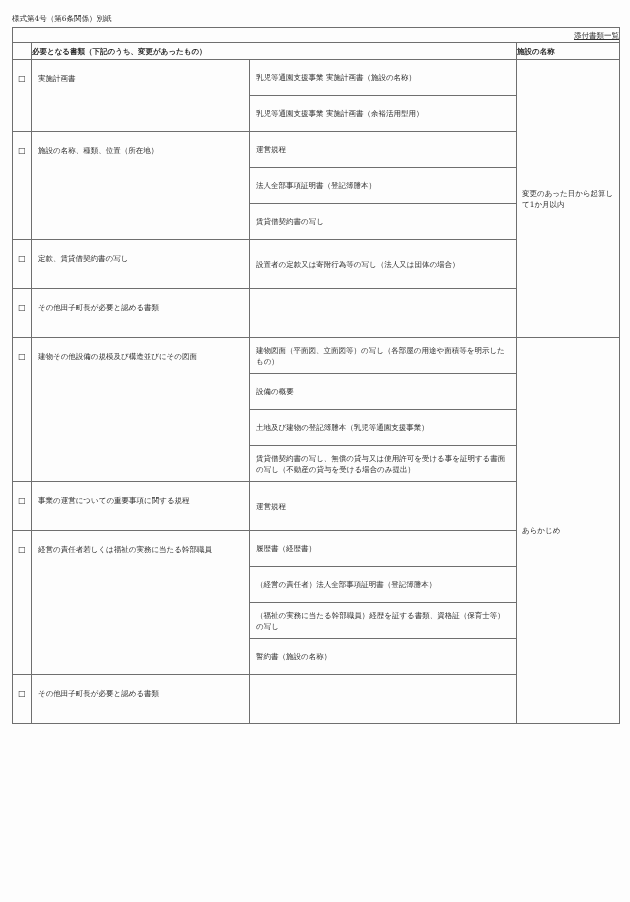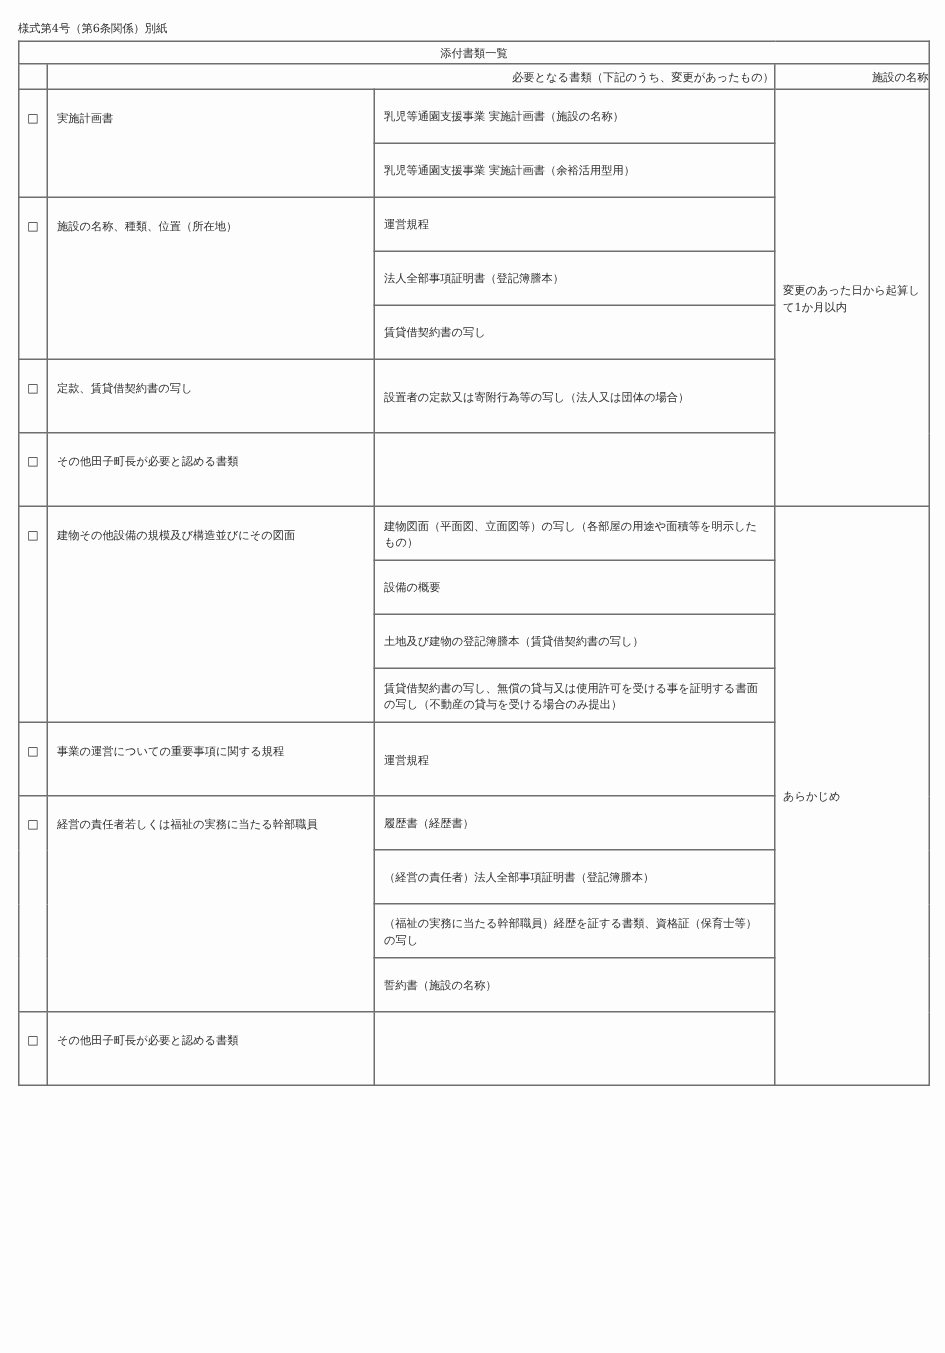--- a/index.html
+++ b/index.html
@@ -12,22 +12,22 @@
   .caption { position:absolute; left:12px; top:13px; white-space:nowrap; }
   table.doc {
     position:absolute; left:12px; top:27px;
     border-collapse:collapse; table-layout:fixed; width:607px;
   }
   table.doc td { border:1px solid #6f6f6f; padding:0 6px; vertical-align:middle; }
   col.c-check { width:19px; }
   col.c-cat { width:218px; }
   col.c-doc { width:267px; }
   col.c-time { width:103px; }
-  tr.title td { height:14px; text-align:center; padding:0; }
-  tr.head td { height:16px; text-align:right; padding:0; }
+  tr.title td { height:14px; text-align:right; padding:0;text-decoration:underline; }
+  tr.head td { height:16px; text-align:left; padding:0;font-weight:bold; }
   tr.r td { height:35px; }
   td.check { text-align:center; padding:0 !important; vertical-align:top !important; padding-top:13px !important; }
   td.cat { vertical-align:top !important; padding-top:13px !important; }
   td.time { vertical-align:middle; padding:0 4px 0 5px !important; }
   .chk { font-size:8px; }
 </style>
 </head>
 <body>
 
 <div class="caption">様式第4号（第6条関係）別紙</div>
@@ -86,21 +86,21 @@
   <tr class="r">
     <td rowspan="4" class="check"><span class="chk">□</span></td>
     <td rowspan="4" class="cat">建物その他設備の規模及び構造並びにその図面</td>
     <td>建物図面（平面図、立面図等）の写し（各部屋の用途や面積等を明示したもの）</td>
     <td rowspan="10" class="time">あらかじめ</td>
   </tr>
   <tr class="r">
     <td>設備の概要</td>
   </tr>
   <tr class="r">
-    <td>土地及び建物の登記簿謄本（賃貸借契約書の写し）</td>
+    <td>土地及び建物の登記簿謄本（乳児等通園支援事業）</td>
   </tr>
   <tr class="r">
     <td>賃貸借契約書の写し、無償の貸与又は使用許可を受ける事を証明する書面の写し（不動産の貸与を受ける場合のみ提出）</td>
   </tr>
 
   <tr class="r">
     <td class="check"><span class="chk">□</span></td>
     <td class="cat">事業の運営についての重要事項に関する規程</td>
     <td>運営規程</td>
   </tr>

